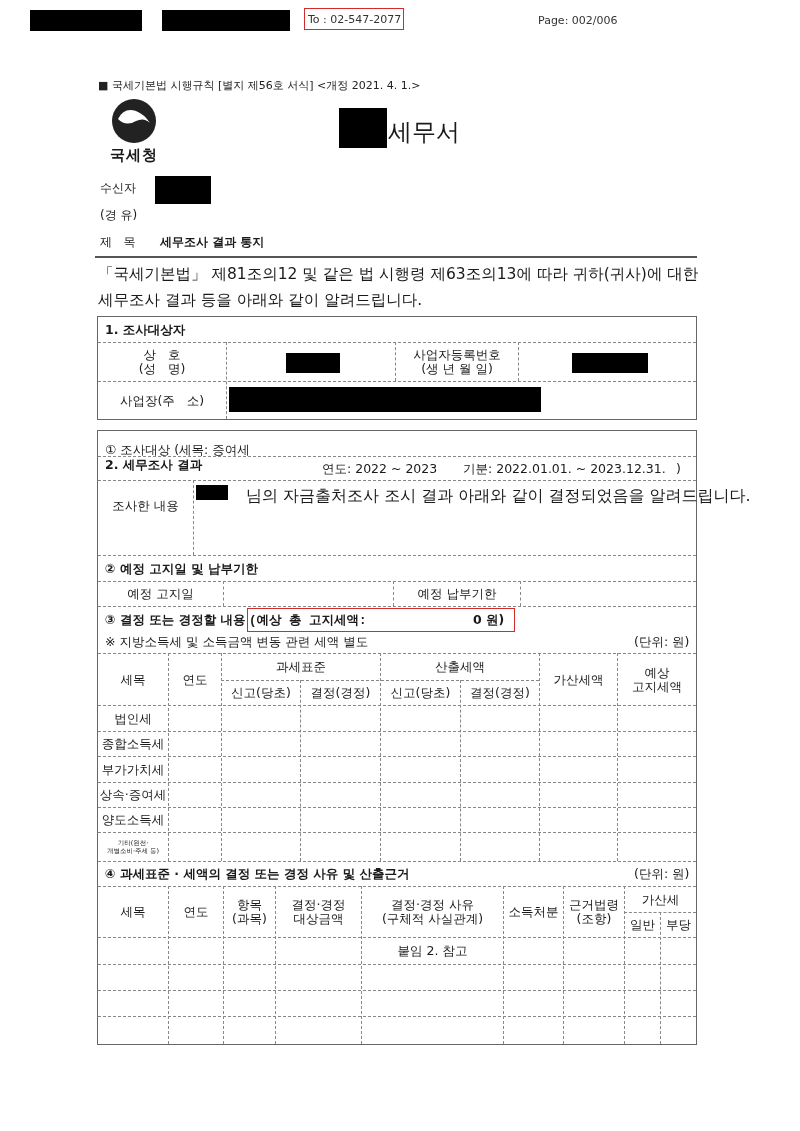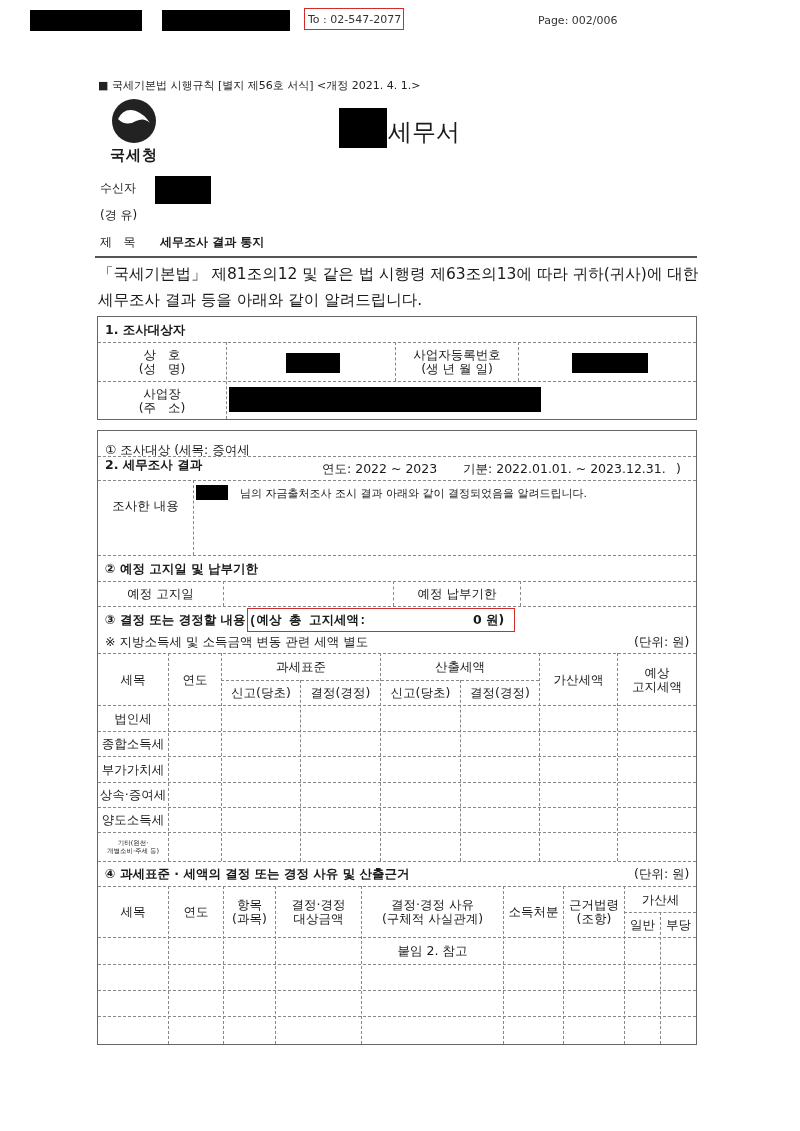--- a/index.html
+++ b/index.html
@@ -66,40 +66,40 @@
 <div class="cell" style="left:98px;top:343px;width:128px;height:38px;flex-direction:column;">
   <span style="white-space:pre;">상   호</span>
   <span style="white-space:pre;">(성   명)</span>
 </div>
 <div class="redact" style="left:286px;top:353px;width:54px;height:20px;"></div>
 <div class="cell" style="left:396px;top:343px;width:122px;height:38px;flex-direction:column;">
   <span>사업자등록번호</span>
   <span>(생 년 월 일)</span>
 </div>
 <div class="redact" style="left:572px;top:353px;width:76px;height:20px;"></div>
-<div class="cell" style="left:98px;top:382px;width:128px;height:37px;flex-direction:column;text-align:center;">
+<div class="cell" style="left:98px;top:382px;width:128px;height:37px;flex-direction:row;text-align:center;">
   <span>사업장</span>
   <span style="white-space:pre;">(주   소)</span>
 </div>
 <div class="redact" style="left:229px;top:387px;width:312px;height:25px;"></div>
 
 <div class="box" style="left:97px;top:430px;width:600px;height:615px;"></div>
 <div class="txt sec" style="left:105px;top:437px;margin-top:20px;">2. 세무조사 결과</div>
 <div class="dl-h" style="left:98px;top:456px;width:598px;"></div>
 
 <div class="txt" style="left:105px;top:442px;">① 조사대상 (세목: 증여세</div>
 <div class="txt" style="left:322px;top:461px;">연도:  2022 ~ 2023</div>
 <div class="txt" style="left:463px;top:461px;">기분:  2022.01.01. ~ 2023.12.31.</div>
 <div class="txt" style="left:676px;top:461px;">)</div>
 <div class="dl-h" style="left:98px;top:480px;width:598px;"></div>
 
 <div class="dl-v" style="left:193px;top:480px;height:75px;"></div>
 <div class="cell" style="left:98px;top:469px;width:95px;height:74px;">조사한 내용</div>
 <div class="redact" style="left:196px;top:485px;width:32px;height:15px;"></div>
-<div class="txt" style="left:240px;top:486px;font-size:11px;">님의 자금출처조사 조시 결과 아래와 같이 결정되었음을 알려드립니다.</div>
+<div class="txt" style="left:246px;top:486px;font-size:16px;">님의 자금출처조사 조시 결과 아래와 같이 결정되었음을 알려드립니다.</div>
 <div class="dl-h" style="left:98px;top:555px;width:598px;"></div>
 
 <div class="txt sec" style="left:105px;top:561px;">② 예정 고지일 및 납부기한</div>
 <div class="dl-h" style="left:98px;top:581px;width:598px;"></div>
 <div class="dl-v" style="left:223px;top:581px;height:25px;"></div>
 <div class="dl-v" style="left:393px;top:581px;height:25px;"></div>
 <div class="dl-v" style="left:520px;top:581px;height:25px;"></div>
 <div class="cell" style="left:98px;top:582px;width:125px;height:24px;">예정 고지일</div>
 <div class="cell" style="left:224px;top:582px;width:169px;height:24px;"></div>
 <div class="cell" style="left:394px;top:582px;width:126px;height:24px;">예정 납부기한</div>

